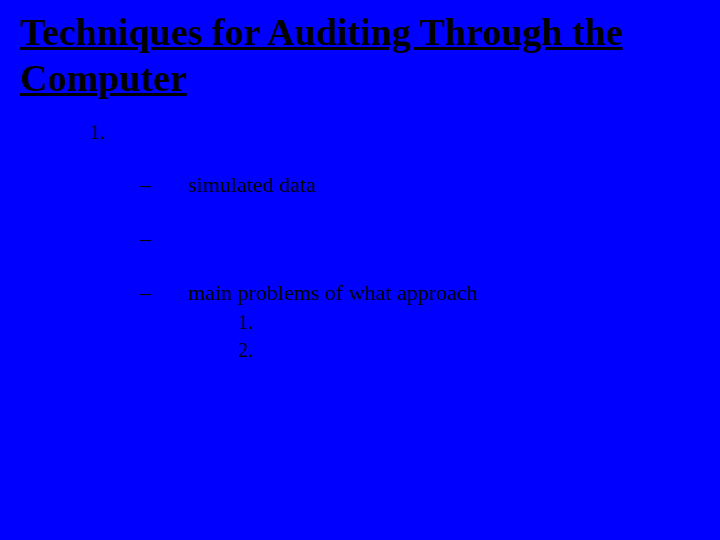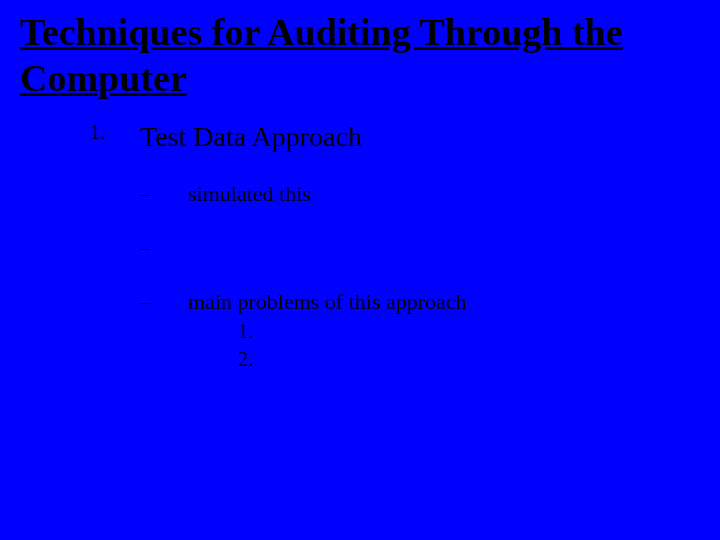--- a/index.html
+++ b/index.html
@@ -60,37 +60,36 @@
 </head>
 <body>
 
 <div class="slide">
   <h1 class="title">Techniques for Auditing Through the Computer</h1>
 
   <div class="body">
 
     <div class="level1">
       <span class="num">1.</span>
-      <span>Test Data Approach</span>
     </div>
 
     <div class="sub-list">
 
       <div class="level2">
         <span class="bullet">–</span>
-        <span>simulated this</span>
+        <span>simulated data</span>
       </div>
 
       <div class="level2">
         <span class="bullet">–</span>
       </div>
 
       <div class="level2" style="margin-bottom:2px;">
         <span class="bullet">–</span>
-        <span>main problems of this approach</span>
+        <span>main problems of what approach</span>
       </div>
 
       <div class="level3-list">
         <div class="level3">1.</div>
         <div class="level3">2.</div>
       </div>
 
     </div>
   </div>
 </div>

